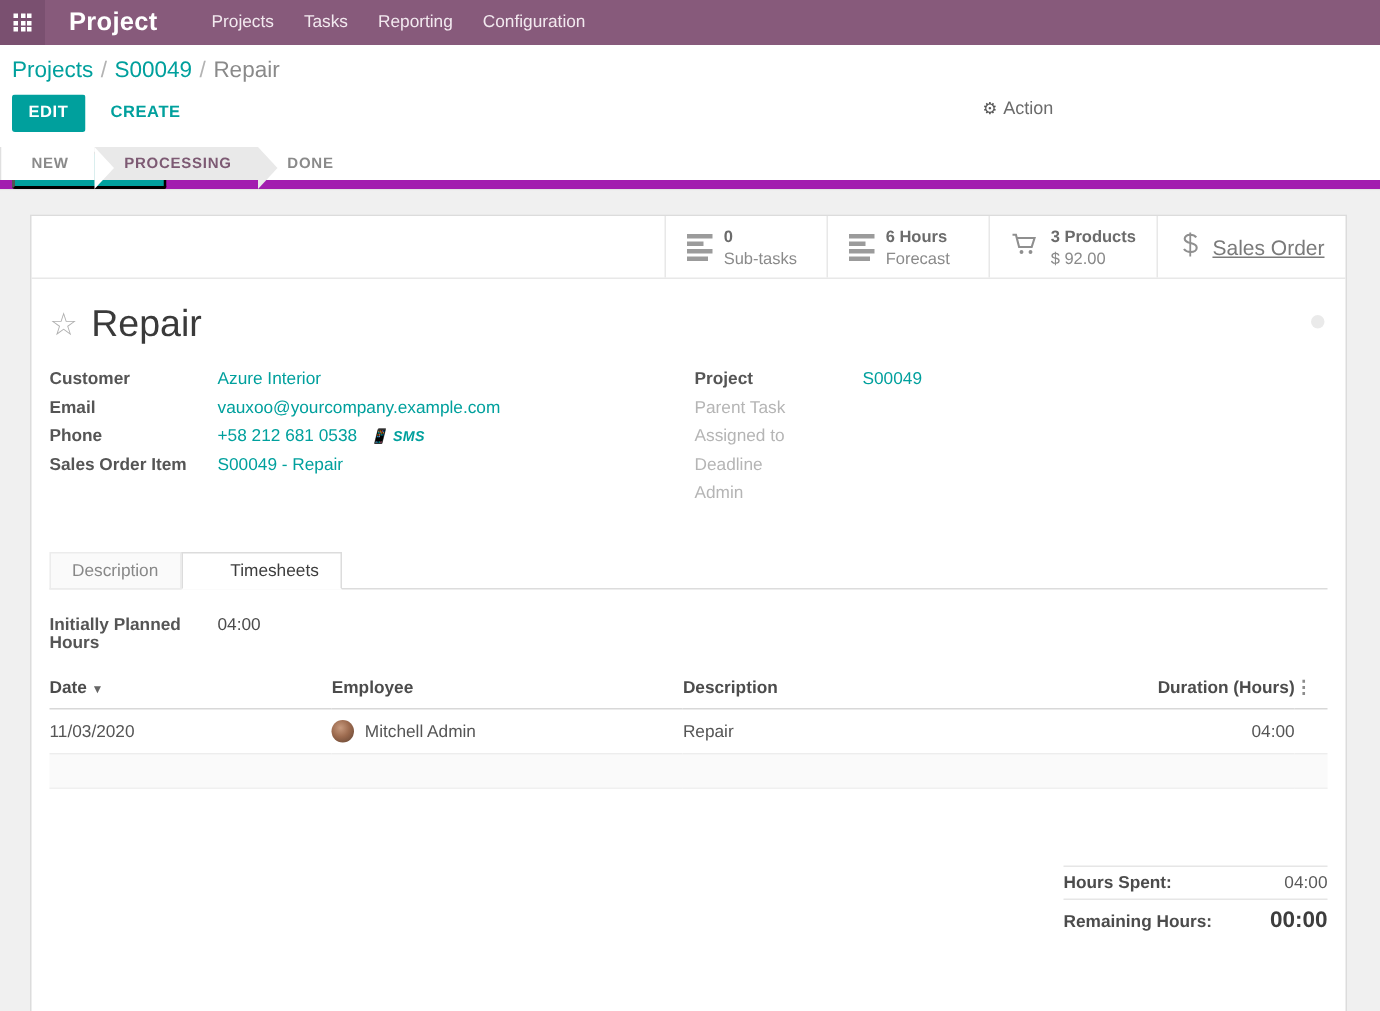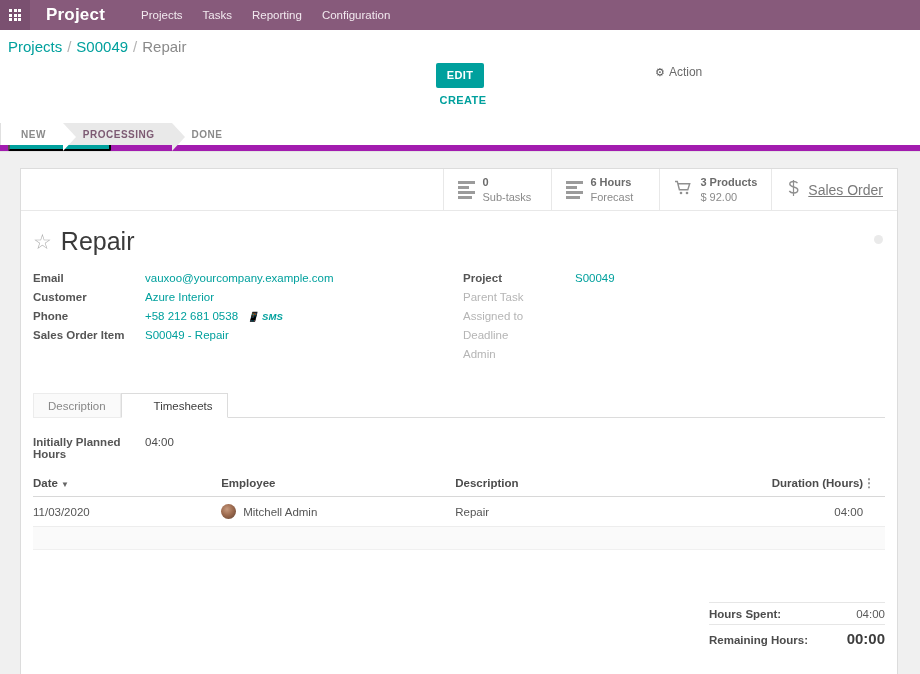--- a/index.html
+++ b/index.html
@@ -57,21 +57,20 @@
   .bc-link { color: #00A09D; cursor: pointer; }
   .bc-sep { color: #b3b3b3; }
   .bc-active { color: #8a8a8a; }
 
   
   .btn-row {
     display: flex;
     align-items: center;
     padding: 4px 8px 10px 8px;
     position: relative;
-    flex-direction: column;
   }
   .btn {
     font-size: 11px;
     font-weight: bold;
     letter-spacing: .4px;
     padding: 5px 10px;
     border-radius: 2px;
     cursor: pointer;
     border: 1px solid transparent;
     line-height: 1.2;
@@ -466,26 +465,26 @@
         <span class="star">☆</span>
         <span class="rec-title">Repair</span>
       </div>
       <span class="kanban-dot"></span>
     </div>
 
     <div class="form-grid">
 
       <div class="form-col">
         <div class="f-row">
+          <span class="f-label">Customer</span>
+          <span class="f-val link">Azure Interior</span>
+        </div>
+        <div class="f-row">
           <span class="f-label">Email</span>
           <span class="f-val link">vauxoo@yourcompany.example.com</span>
-        </div>
-        <div class="f-row">
-          <span class="f-label">Customer</span>
-          <span class="f-val link">Azure Interior</span>
         </div>
         <div class="f-row">
           <span class="f-label">Phone</span>
           <span class="f-val link">+58 212 681 0538</span>
           <span class="sms-link">
             <span>📱</span>
             <span>SMS</span>
           </span>
         </div>
         <div class="f-row">

